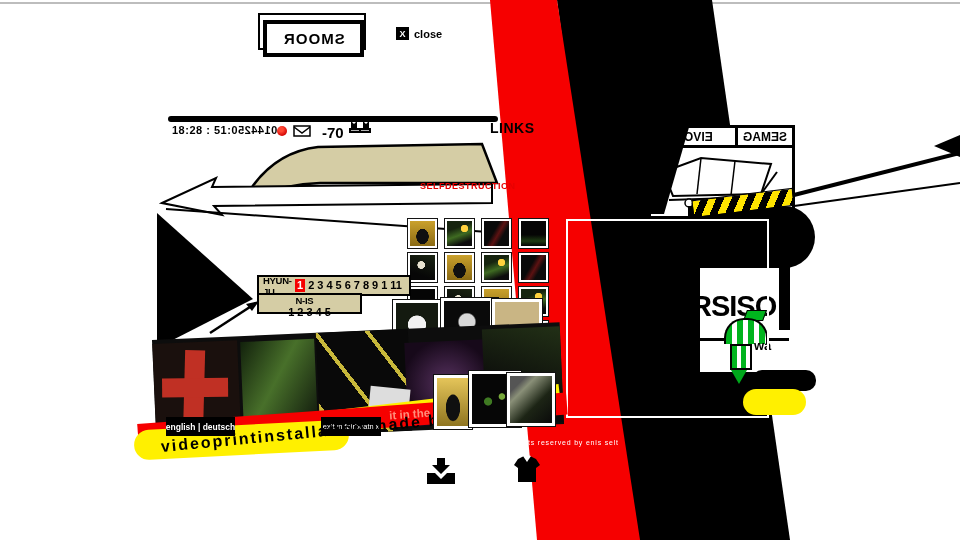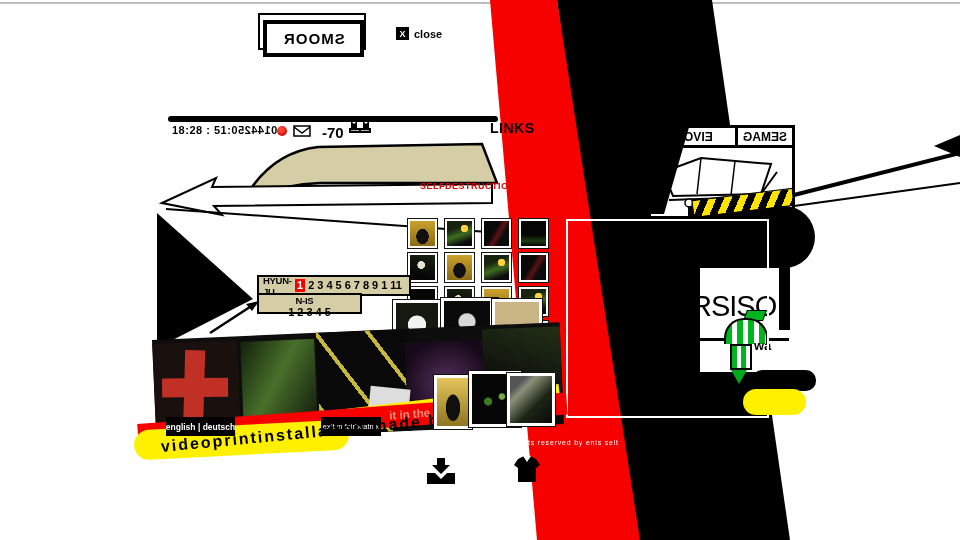--- a/index.html
+++ b/index.html
@@ -37,21 +37,21 @@
   .tab{font-size:12px;font-weight:bold;display:flex;align-items:center;justify-content:center;cursor:pointer;}
   .tab-movie{width:84px;}
   .tab-games{flex:1;border-left:3px solid #000;}
   .overlay-wedge{left:0;top:0;width:960px;height:540px;background:#000;
                  clip-path:polygon(642px 110px,694px 110px,664px 214px,642px 214px);}
   .rounded-bar{left:688px;top:206px;width:127px;height:62px;background:#000;border-radius:0 31px 31px 0;}
   .hazard{left:692px;top:194px;width:100px;height:16px;transform:rotate(-7deg);
           background:repeating-linear-gradient(120deg,var(--hazard,#ffe400) 0 7px,#000 7px 14px);border:1px solid #000;}
   
   .rsiso-panel{left:700px;top:268px;width:89px;height:104px;background:#fff;overflow:hidden;}
-  .rsiso-text{position:absolute;left:-9px;top:22px;font-size:29px;font-weight:normal;letter-spacing:-1px;white-space:nowrap;}
+  .rsiso-text{position:absolute;left:-9px;top:22px;font-size:29px;font-weight:bold;letter-spacing:-1px;white-space:nowrap;}
   .rsiso-rule{position:absolute;left:0;top:70px;width:100%;height:3px;background:#000;}
   .robot-dome{position:absolute;left:24px;top:50px;width:40px;height:24px;border:2px solid #000;border-bottom:none;
               border-radius:20px 20px 0 0;background:repeating-linear-gradient(90deg,#00b41e 0 6px,#fff 6px 11px);}
   .robot-body{position:absolute;left:30px;top:76px;width:18px;height:22px;border:2px solid #000;
               background:repeating-linear-gradient(90deg,#00b41e 0 5px,#fff 5px 9px);}
   .robot-flag{position:absolute;left:45px;top:42px;width:18px;height:9px;background:#00b41e;transform:skewX(-20deg);border:1px solid #000;}
   .wa-text{position:absolute;left:54px;top:70px;font-size:13px;font-weight:bold;}
   .robot-foot{left:731px;top:370px;width:0;height:0;border-top:14px solid #00a81c;
               border-left:8px solid transparent;border-right:8px solid transparent;}
   .right-vbar{left:779px;top:213px;width:11px;height:117px;background:#000;}

